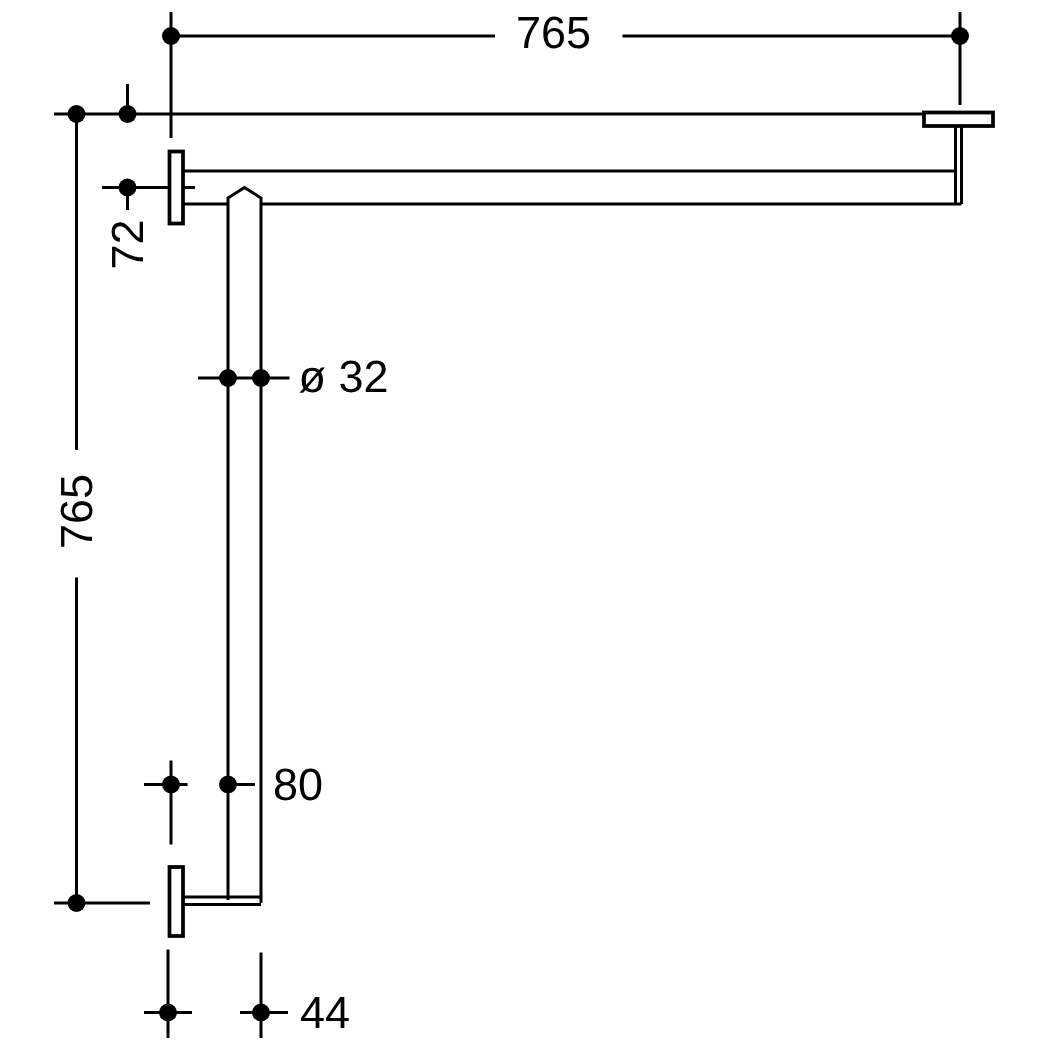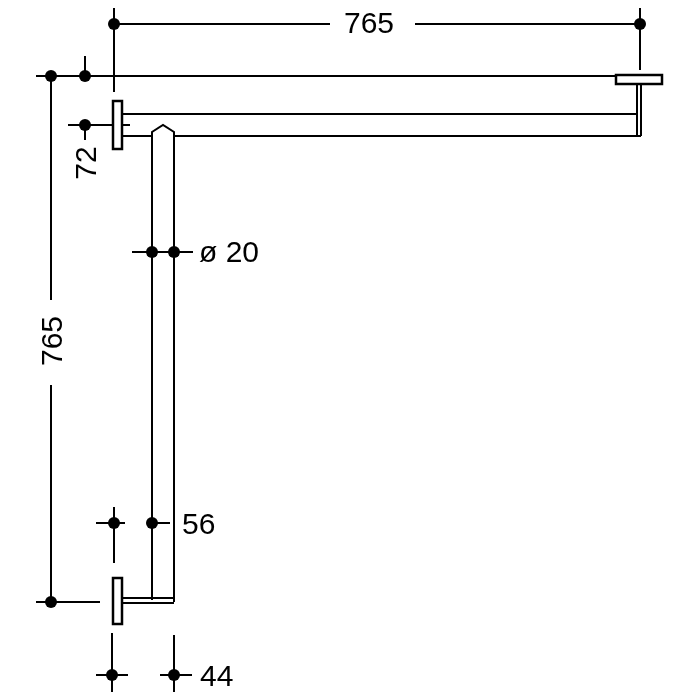--- a/index.html
+++ b/index.html
@@ -102,16 +102,16 @@
       <line class="thin" x1="174" y1="635" x2="174" y2="692"></line>
       <line class="thin" x1="160" y1="675" x2="192" y2="675"></line>
       <circle class="dot" cx="112" cy="675" r="6"></circle>
       <circle class="dot" cx="174" cy="675" r="6"></circle>
     </g>
   </svg>
 
   <div class="lbl" style="left:344px; top:8px;">765</div>
   <div class="lbl rot" style="left:26px; top:326px; width:52px; text-align:center;">765</div>
   <div class="lbl rot" style="left:69px; top:148px; width:34px; text-align:center; background:transparent;">72</div>
-  <div class="lbl" style="left:199px; top:237px;">ø 20</div>
-  <div class="lbl" style="left:182px; top:509px;">56</div>
+  <div class="lbl" style="left:199px; top:237px;">ø 32</div>
+  <div class="lbl" style="left:182px; top:509px;">80</div>
   <div class="lbl" style="left:200px; top:661px;">44</div>
 </div>
 
 </body></html>

